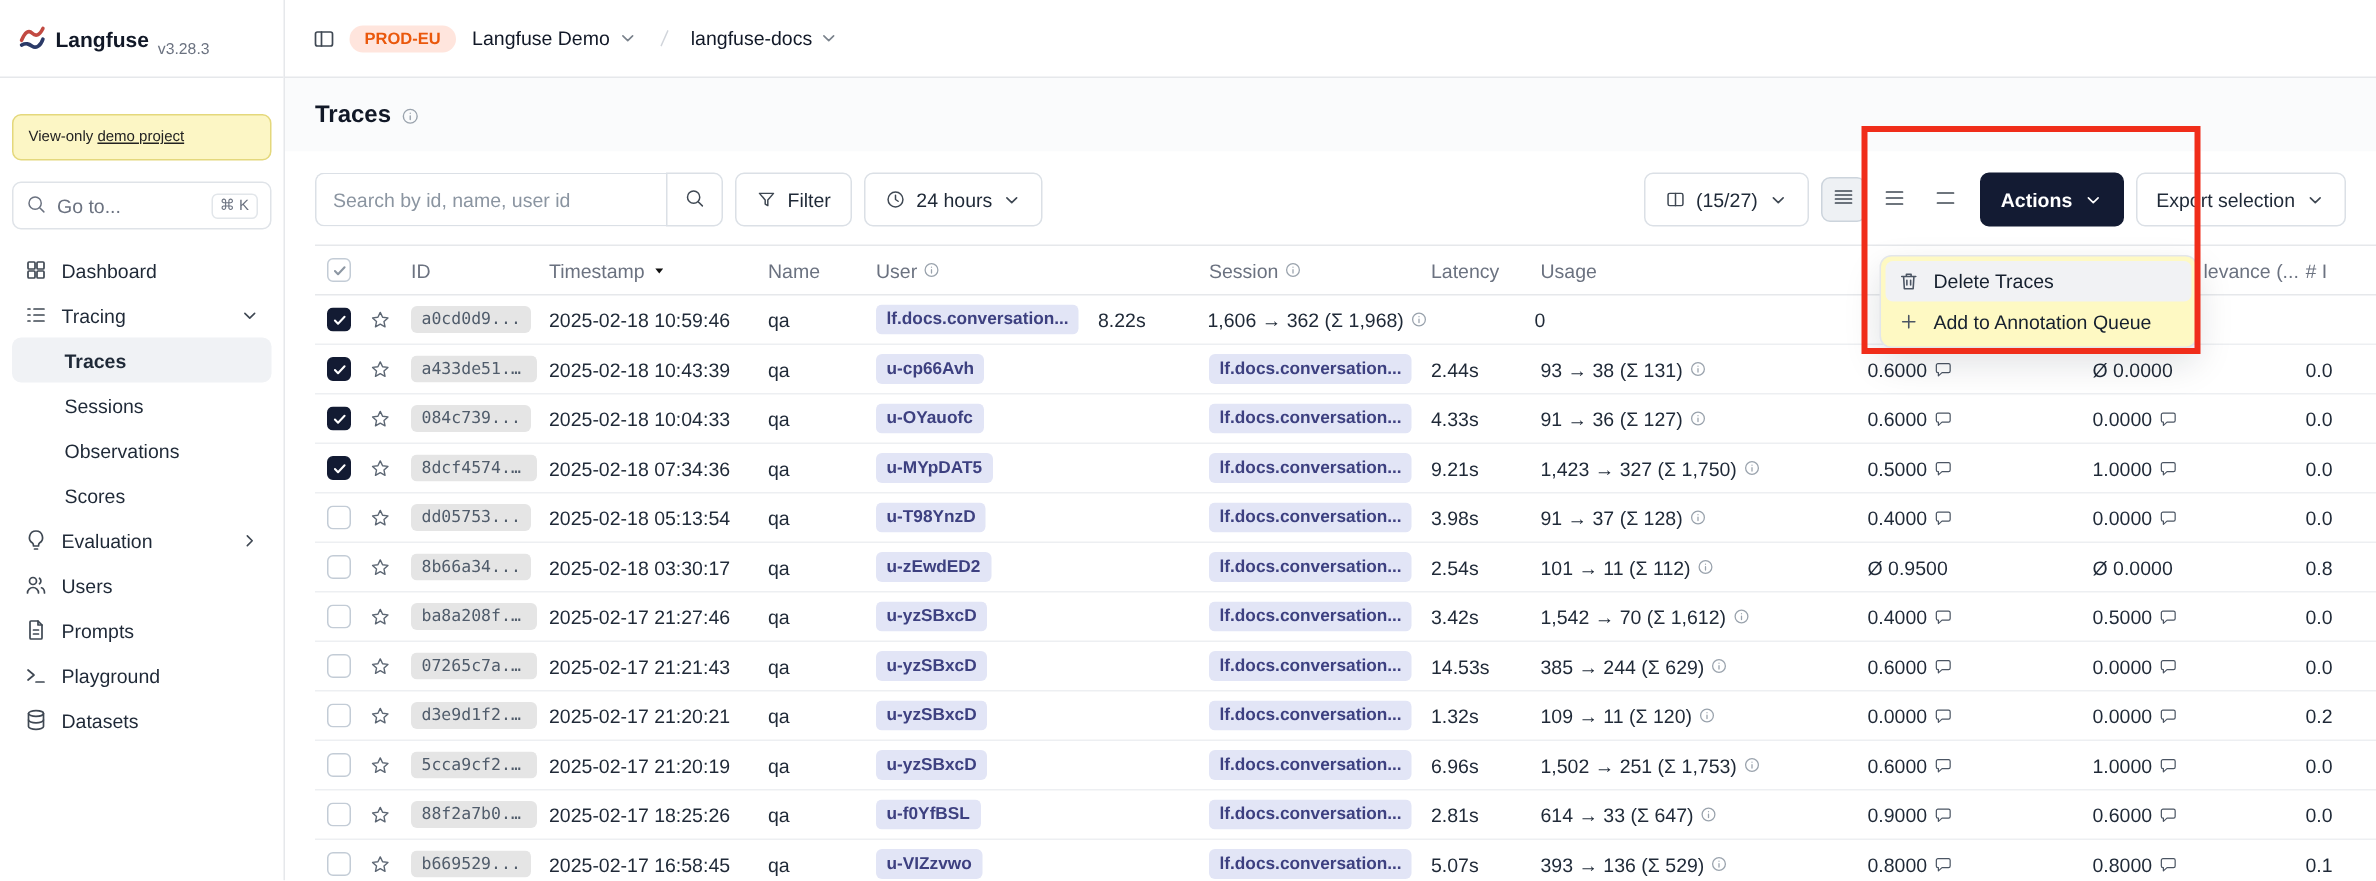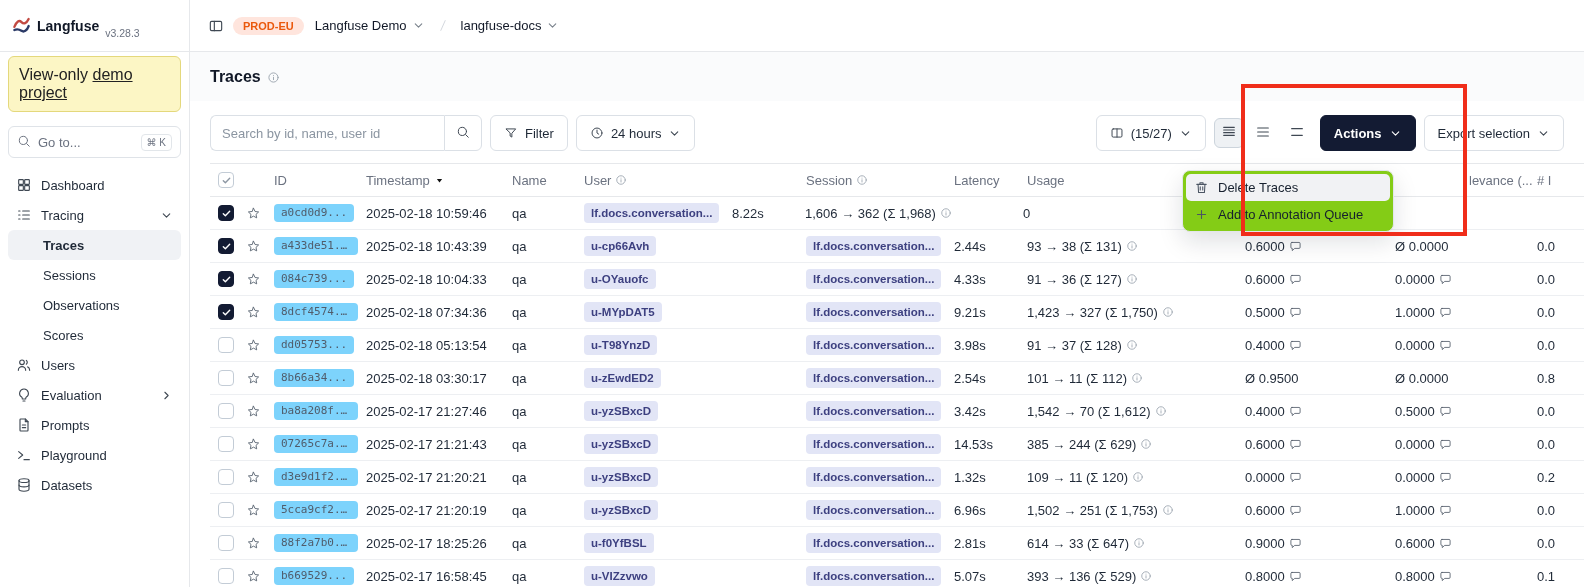--- a/index.html
+++ b/index.html
@@ -6,21 +6,21 @@
   html,body{margin:0;padding:0}
   body{width:1584px;height:587px;overflow:hidden;position:relative;background:#fff;color:#111827;
        font-family:"Liberation Sans","DejaVu Sans",sans-serif;font-size:13px}
   .app{display:flex;height:100%}
 
   
   .sidebar{width:190px;flex:0 0 190px;border-right:1px solid #e6e8eb;display:flex;flex-direction:column;background:#fff}
   .sb-head{height:52px;flex:0 0 52px;display:flex;align-items:center;gap:6px;padding:0 12px;border-bottom:1px solid #e6e8eb}
   .logo-text{font-weight:700;font-size:14px}
   .version{font-size:10.5px;color:#6b7280;margin-top:14px}
-  .banner{margin:4px 8px 4px;background:var(--banner-bg,#fcf6c5);border:1px solid #e4d87c;border-radius:6px;padding:9px 10px;font-size:16px;color:#222}
+  .banner{margin:24px 8px 4px;background:var(--banner-bg,#fcf6c5);border:1px solid #e4d87c;border-radius:6px;padding:9px 10px;font-size:10px;color:#222}
   .banner a{color:#222;text-decoration:underline;cursor:pointer}
   .goto{margin:10px 8px;height:32px;border:1px solid #dfe3e8;border-radius:6px;display:flex;align-items:center;gap:7px;padding:0 8px;color:#6b7280;cursor:pointer}
   .goto-label{flex:1;font-size:13px}
   .kbd{border:1px solid #e2e6ea;border-radius:4px;font-size:10px;padding:2px 5px;color:#6b7280;background:#fff}
   nav{padding:2px 8px}
   .nav-item{height:30px;display:flex;align-items:center;gap:9px;padding:0 8px;border-radius:6px;color:#1f2937;font-size:13px;cursor:pointer}
   .nav-item .spacer{flex:1}
   .nav-item [data-icon]{color:#3f4853;display:flex}
   .chev{color:#7a828c;display:flex}
   .chev svg{width:13px;height:13px}
@@ -78,28 +78,28 @@
   .c-rel{width:68px}
   .c-num{width:80px}
   .sort{color:#111;display:inline-flex;margin-left:5px}
   .cb{width:16px;height:16px;border:1.5px solid #c3ccd6;border-radius:4px;background:#fff;display:inline-flex;align-items:center;justify-content:center;cursor:pointer;color:transparent;flex:0 0 auto}
   .cb svg{width:11px;height:11px}
   .cb.checked{background:var(--primary,#131b33);border-color:var(--primary,#131b33);color:#fff}
   .cb.indet{color:#8d97a3}
   .star{display:inline-flex;color:#5d6774;cursor:pointer}
   .star svg{width:15px;height:15px}
   .pill{display:inline-block;max-width:100%;overflow:hidden;text-overflow:ellipsis;border-radius:4px;padding:2.5px 7px;font-size:11.5px;line-height:1.25}
-  .pill-id{background:#7dd3fc;color:#505c6b;font-family:"DejaVu Sans Mono","Liberation Mono",monospace;font-size:11px}
+  .pill-id{background:#e5e5e5;color:#505c6b;font-family:"DejaVu Sans Mono","Liberation Mono",monospace;font-size:11px}
   .pill-indigo{background:var(--pill-bg,#e2e5f6);color:var(--pill-text,#3d4080);font-weight:600}
   .ct{overflow:hidden;text-overflow:ellipsis}
   .cmt{color:#4b5563;margin-left:4px;display:inline-flex}
   .td .info{margin-left:4px}
 
   
-  .menu{position:absolute;left:1182px;top:170px;width:212px;background:#84cc16;border:1px solid #e3e6ea;border-radius:8px;box-shadow:0 10px 24px rgba(15,23,42,.13);padding:3px;z-index:40}
+  .menu{position:absolute;left:1253px;top:170px;width:212px;background:#fef9c3;border:1px solid #e3e6ea;border-radius:8px;box-shadow:0 10px 24px rgba(15,23,42,.13);padding:3px;z-index:40}
   .menu-item{display:flex;align-items:center;gap:9px;padding:6px 8px;border-radius:5px;font-size:13px;color:#16202e;cursor:pointer}
   .menu-item [data-icon]{color:#4b5563;display:flex}
   .menu-item.active{background:#f1f2f4}
   .annotation{position:absolute;left:1241px;top:84px;width:226px;height:152px;border:4px solid var(--annotation,#f02d1a);z-index:50;pointer-events:none}
 </style>
 </head>
 <body>
 
 <div class="app">
 
@@ -160,42 +160,42 @@
           <span>Sessions</span>
         </div>
         <div class="nav-item">
           <span>Observations</span>
         </div>
         <div class="nav-item">
           <span>Scores</span>
         </div>
       </div>
       <div class="nav-item">
+        <span data-icon="evaluation">
+            <svg viewBox="0 0 24 24" width="16" height="16" fill="none" stroke="currentColor" stroke-width="1.7" stroke-linecap="round" stroke-linejoin="round">
+              <path d="M9.5 18h5M10.5 21h3M12 3a6.5 6.5 0 0 1 3.5 12c-.7.5-1 1.5-1 3h-5c0-1.5-.3-2.5-1-3A6.5 6.5 0 0 1 12 3z"></path>
+            </svg>
+          </span>
+        <span>Evaluation</span>
+        <span class="spacer"></span>
+        <span data-icon="chevron-right" class="chev">
+            <svg viewBox="0 0 24 24" width="16" height="16" fill="none" stroke="currentColor" stroke-width="2" stroke-linecap="round" stroke-linejoin="round">
+              <path d="M9 6l6 6-6 6"></path>
+            </svg>
+          </span>
+      </div>
+      <div class="nav-item">
         <span data-icon="users">
             <svg viewBox="0 0 24 24" width="16" height="16" fill="none" stroke="currentColor" stroke-width="1.7" stroke-linecap="round" stroke-linejoin="round">
               <circle cx="9" cy="8" r="3.5"></circle>
               <path d="M3.5 20c0-3 2.5-5.5 5.5-5.5s5.5 2.5 5.5 5.5"></path>
               <path d="M15.5 5.2a3.5 3.5 0 0 1 0 5.6M17.5 14.8c1.9.7 3 2.8 3 5.2"></path>
             </svg>
           </span>
         <span>Users</span>
-      </div>
-      <div class="nav-item">
-        <span data-icon="evaluation">
-            <svg viewBox="0 0 24 24" width="16" height="16" fill="none" stroke="currentColor" stroke-width="1.7" stroke-linecap="round" stroke-linejoin="round">
-              <path d="M9.5 18h5M10.5 21h3M12 3a6.5 6.5 0 0 1 3.5 12c-.7.5-1 1.5-1 3h-5c0-1.5-.3-2.5-1-3A6.5 6.5 0 0 1 12 3z"></path>
-            </svg>
-          </span>
-        <span>Evaluation</span>
-        <span class="spacer"></span>
-        <span data-icon="chevron-right" class="chev">
-            <svg viewBox="0 0 24 24" width="16" height="16" fill="none" stroke="currentColor" stroke-width="2" stroke-linecap="round" stroke-linejoin="round">
-              <path d="M9 6l6 6-6 6"></path>
-            </svg>
-          </span>
       </div>
       <div class="nav-item">
         <span data-icon="prompts">
             <svg viewBox="0 0 24 24" width="16" height="16" fill="none" stroke="currentColor" stroke-width="1.7" stroke-linecap="round" stroke-linejoin="round">
               <path d="M7 3h7l4 4v13a1 1 0 0 1-1 1H7a1 1 0 0 1-1-1V4a1 1 0 0 1 1-1z"></path>
               <path d="M14 3v4h4M9.5 12h5M9.5 16h5"></path>
             </svg>
           </span>
         <span>Prompts</span>
       </div>

